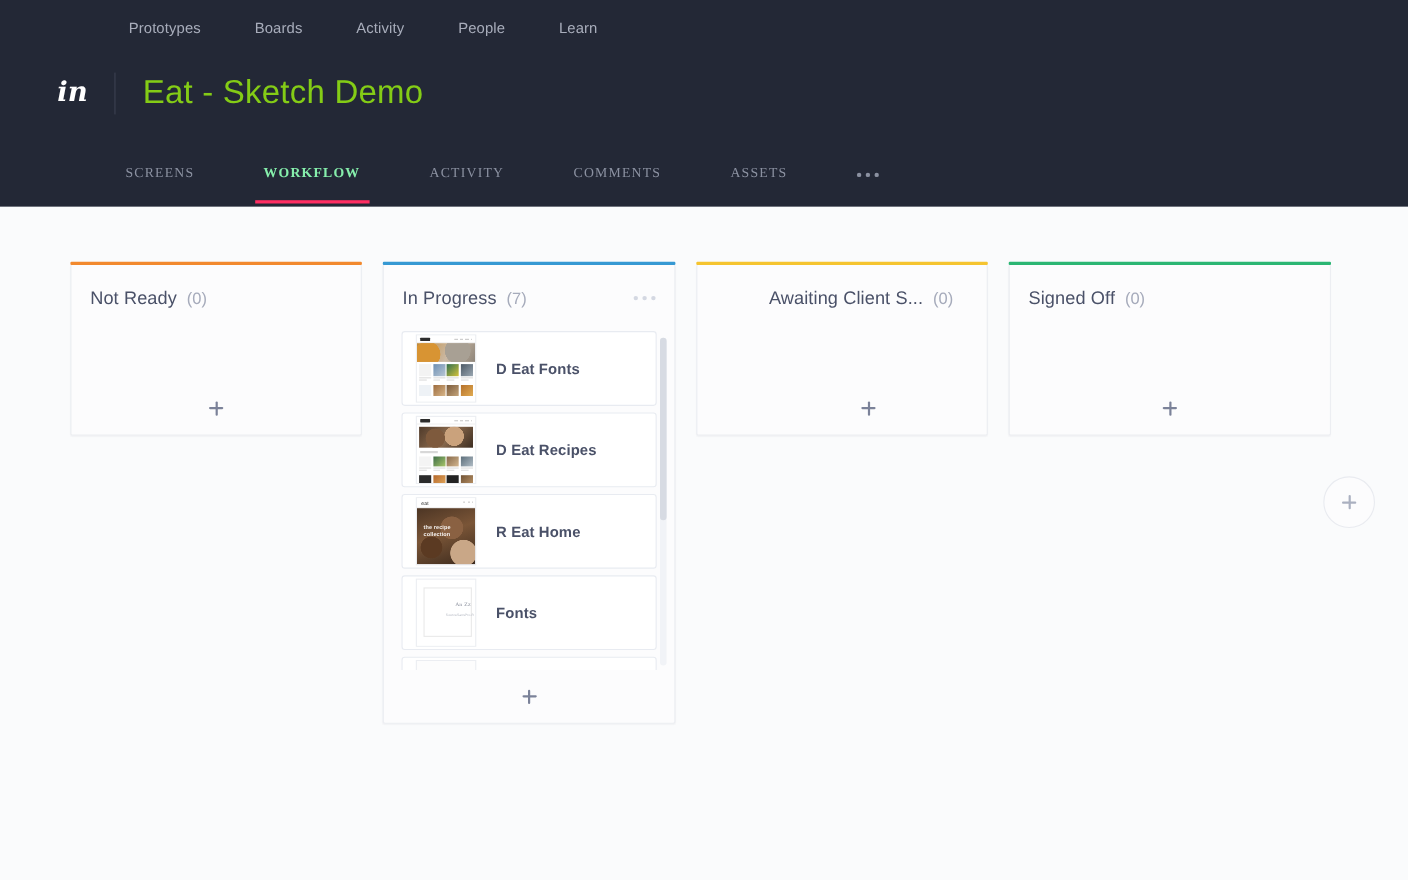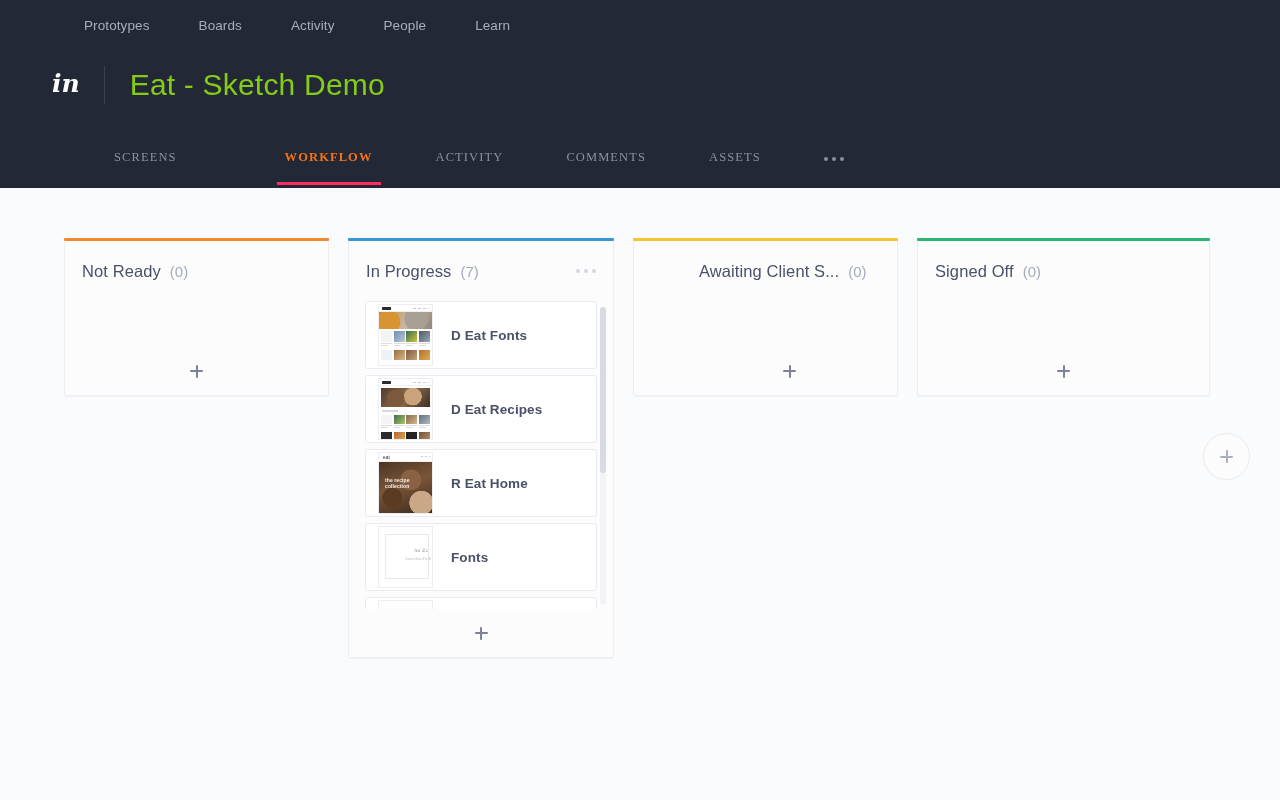--- a/index.html
+++ b/index.html
@@ -16,21 +16,21 @@
   .topbar {
     position: absolute; left: 0; top: 0;
     width: 1280px; height: 188px;
     background: #232836;
   }
   .globalnav {
     position: absolute; left: 0; top: 0;
     height: 50px;
     display: flex;
     align-items: center;
-    padding-left: 84px;
+    padding-left: 117px;
   }
   .globalnav a {
     color: #a8adbb;
     font-size: 13.5px;
     text-decoration: none;
     margin-right: 49px;
     letter-spacing: .1px;
     white-space: nowrap;
   }
 
@@ -72,21 +72,21 @@
     position: relative;
     color: #8b91a1;
     font-size: 12.5px;
     letter-spacing: 1.1px;
     text-decoration: none;
     padding: 6px 0 20px 0;
     margin-right: 63px;
     white-space: nowrap;
     cursor: pointer;
   }
-  .tab.active { color: #f97316; font-weight: 700; margin-left: 45px; }
+  .tab.active { color: #86efac; font-weight: 700; }
   .tab.active::after {
     content: "";
     position: absolute;
     left: -8px; right: -8px; bottom: 0;
     height: 3px;
     background: #ff2d62;
   }
   .tab-more {
     display: flex; align-items: center;
     gap: 4px;

